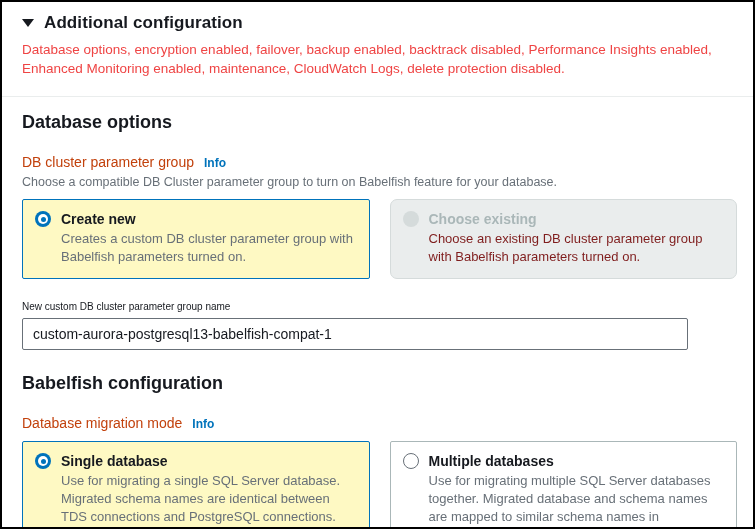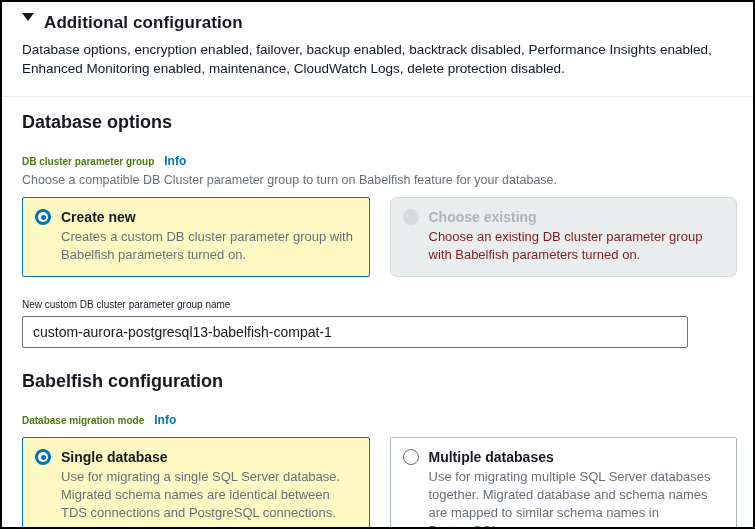--- a/index.html
+++ b/index.html
@@ -5,39 +5,39 @@
   * { margin: 0; padding: 0; box-sizing: border-box; }
   html, body { width: 755px; height: 529px; }
   body {
     font-family: "Liberation Sans", sans-serif;
     background: #ffffff;
     border: 2px solid #000000;
     color: #16191f;
     overflow: hidden;
   }
   .expander-header { padding: 11px 20px 10px 20px; }
-  .expander-title-row { display: flex; gap: 10px; }
+  .expander-title-row { display: flex; align-items: center; gap: 10px; }
   .caret {
     width: 0; height: 0; display: inline-block;
     border-left: 6px solid transparent;
     border-right: 6px solid transparent;
     border-top: 8px solid #16191f;
     cursor: pointer;
   }
   .expander-title { font-size: 17px; font-weight: 700; letter-spacing: .1px; }
   .expander-desc {
     margin: 7px 0 0 0;
     font-size: 13.5px; line-height: 19px;
-    color: #0f172a; max-width: 700px;
+    color: #ef4444; max-width: 700px;
   }
   .divider { border-bottom: 1px solid #eaeded; margin-top: 8px; }
   .main { padding: 0 20px; }
   .section-heading { font-size: 18px; font-weight: 700; margin-top: 15px; color: #16191f; }
   .field-label-row { display: flex; align-items: baseline; gap: 10px; margin-top: 21px; }
-  .field-label { font-size: 10px; color: #4d7c0f; font-weight: bold; }
+  .field-label { font-size: 14px; color: #c2410c; }
   .info-link { font-size: 12px; font-weight: 700; color: #0073bb; text-decoration: none; cursor: pointer; }
   .field-desc { font-size: 12.5px; color: #687078; margin-top: 5px; }
   .tile-grid {
     display: grid; grid-template-columns: 1fr 1fr; gap: 20px;
     margin-top: 10px; width: 715px;
   }
   .tile {
     border: 1px solid #aab7b8; border-radius: 2px;
     background: #ffffff; padding: 11px 12px 12px 12px;
     cursor: pointer;

